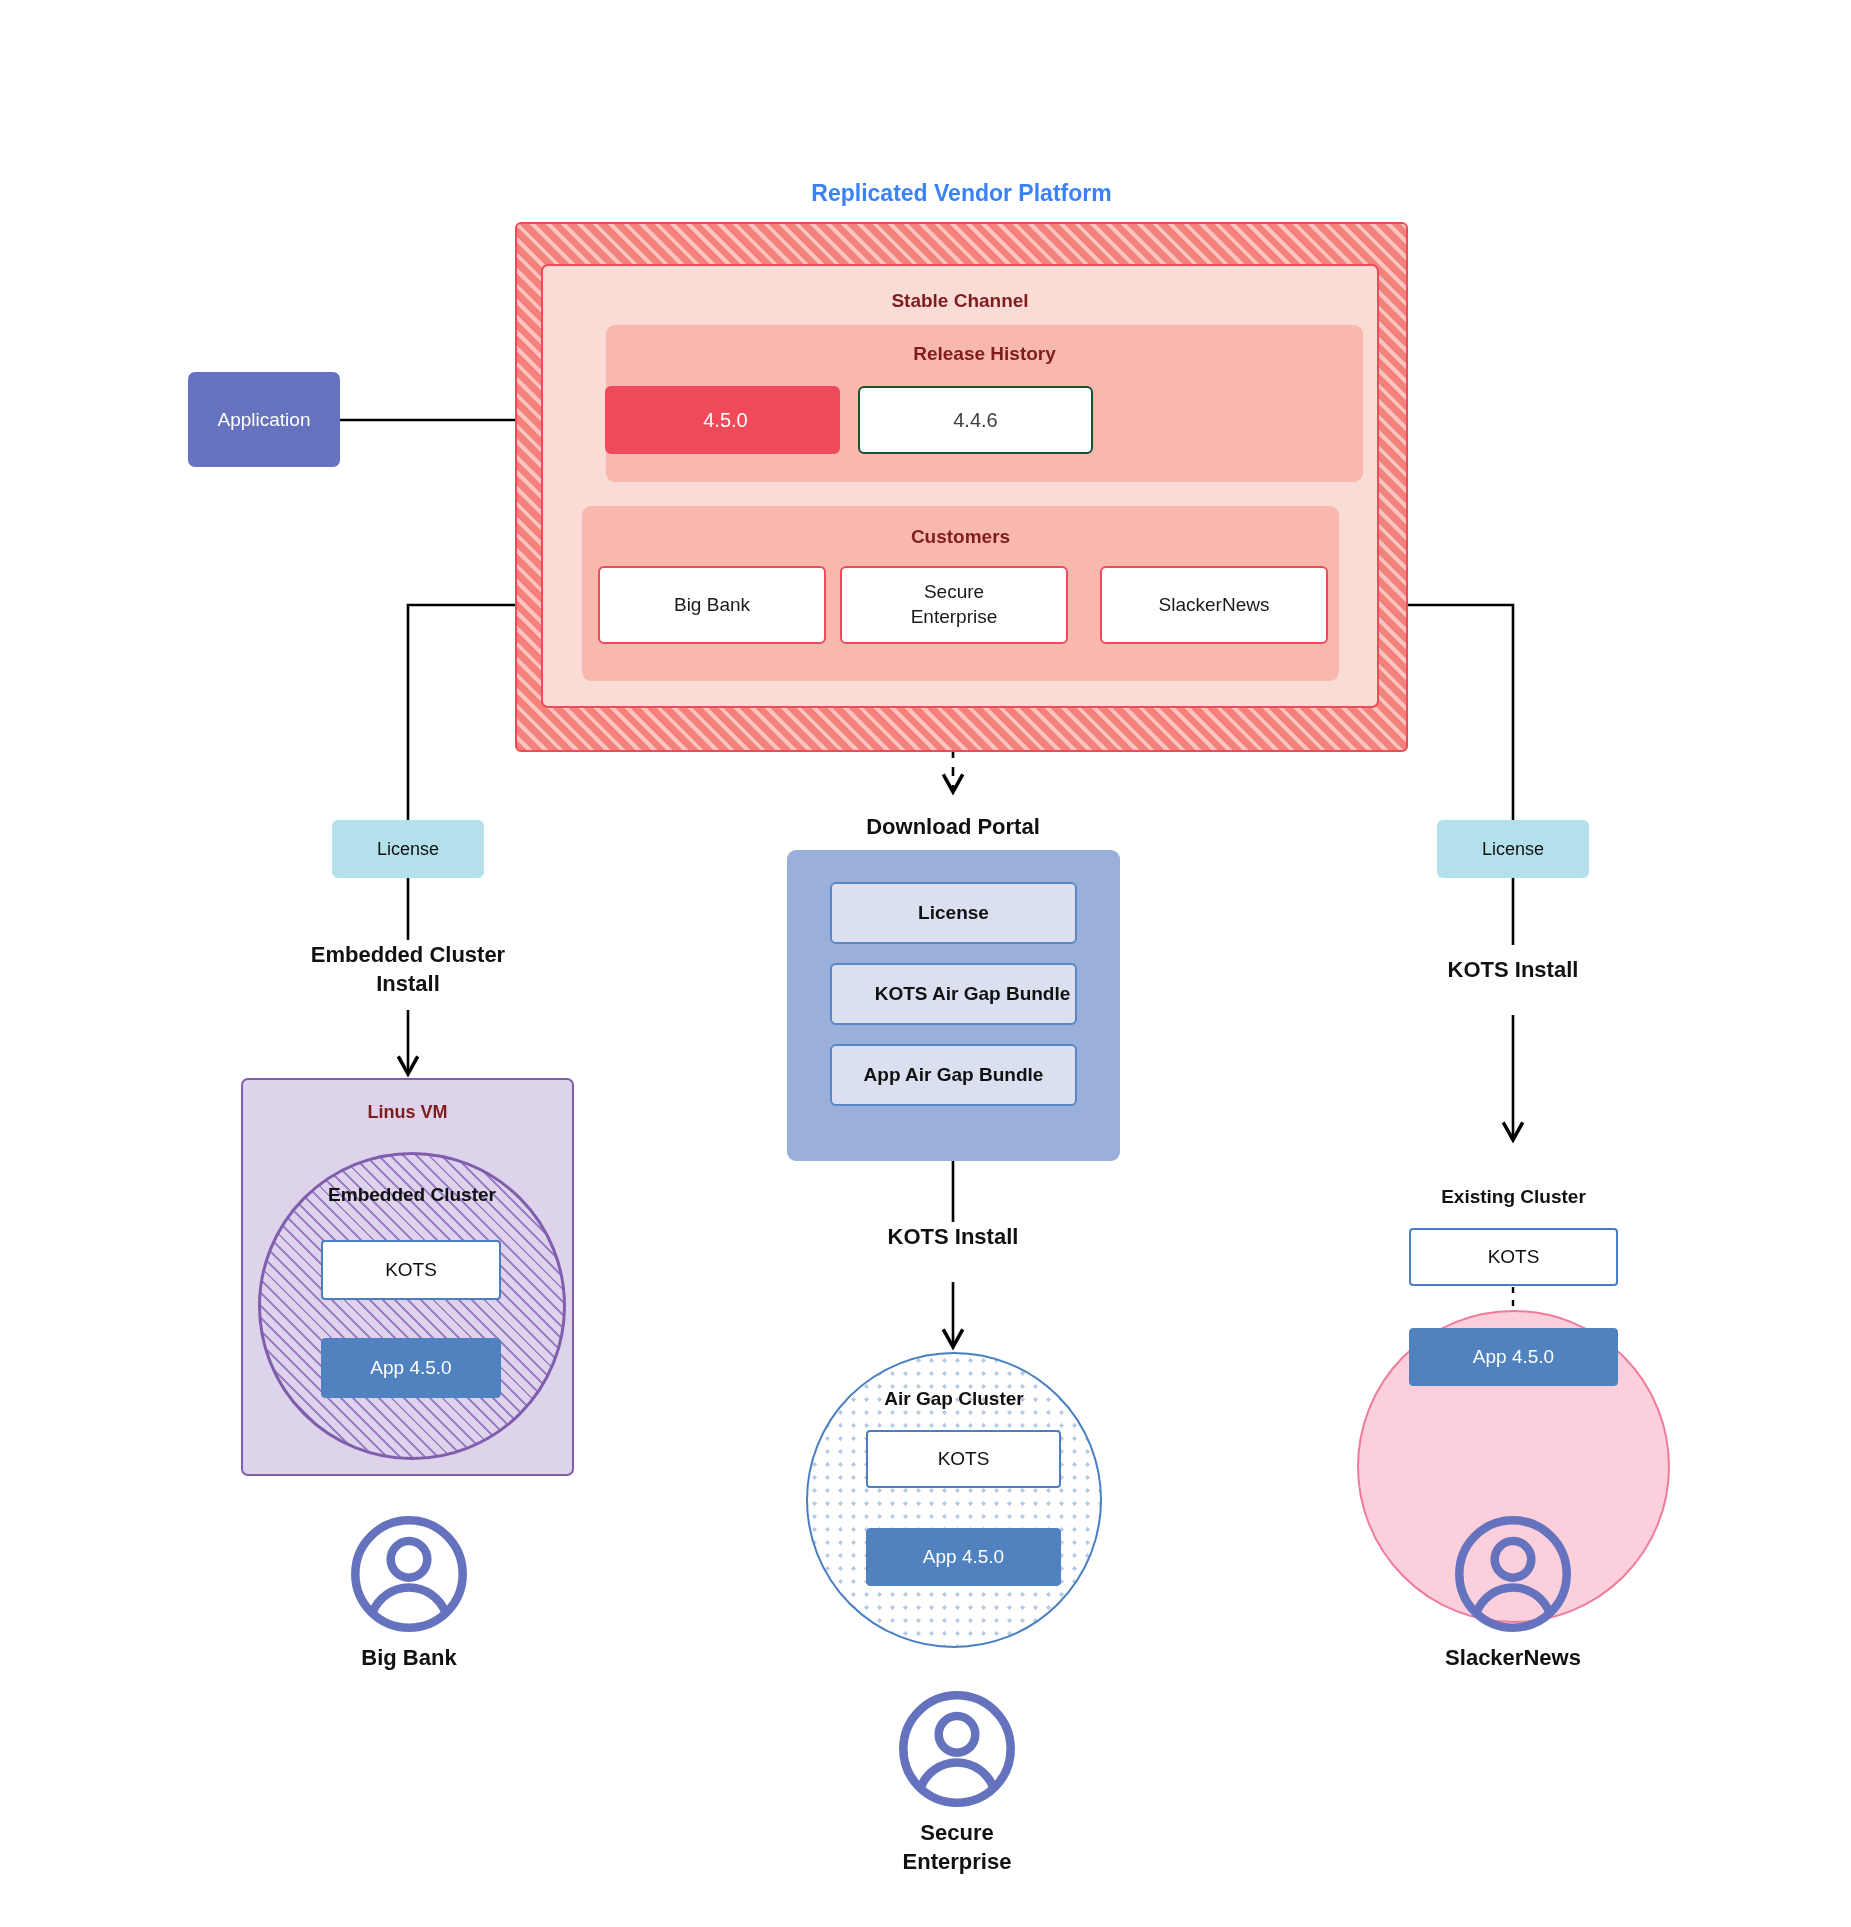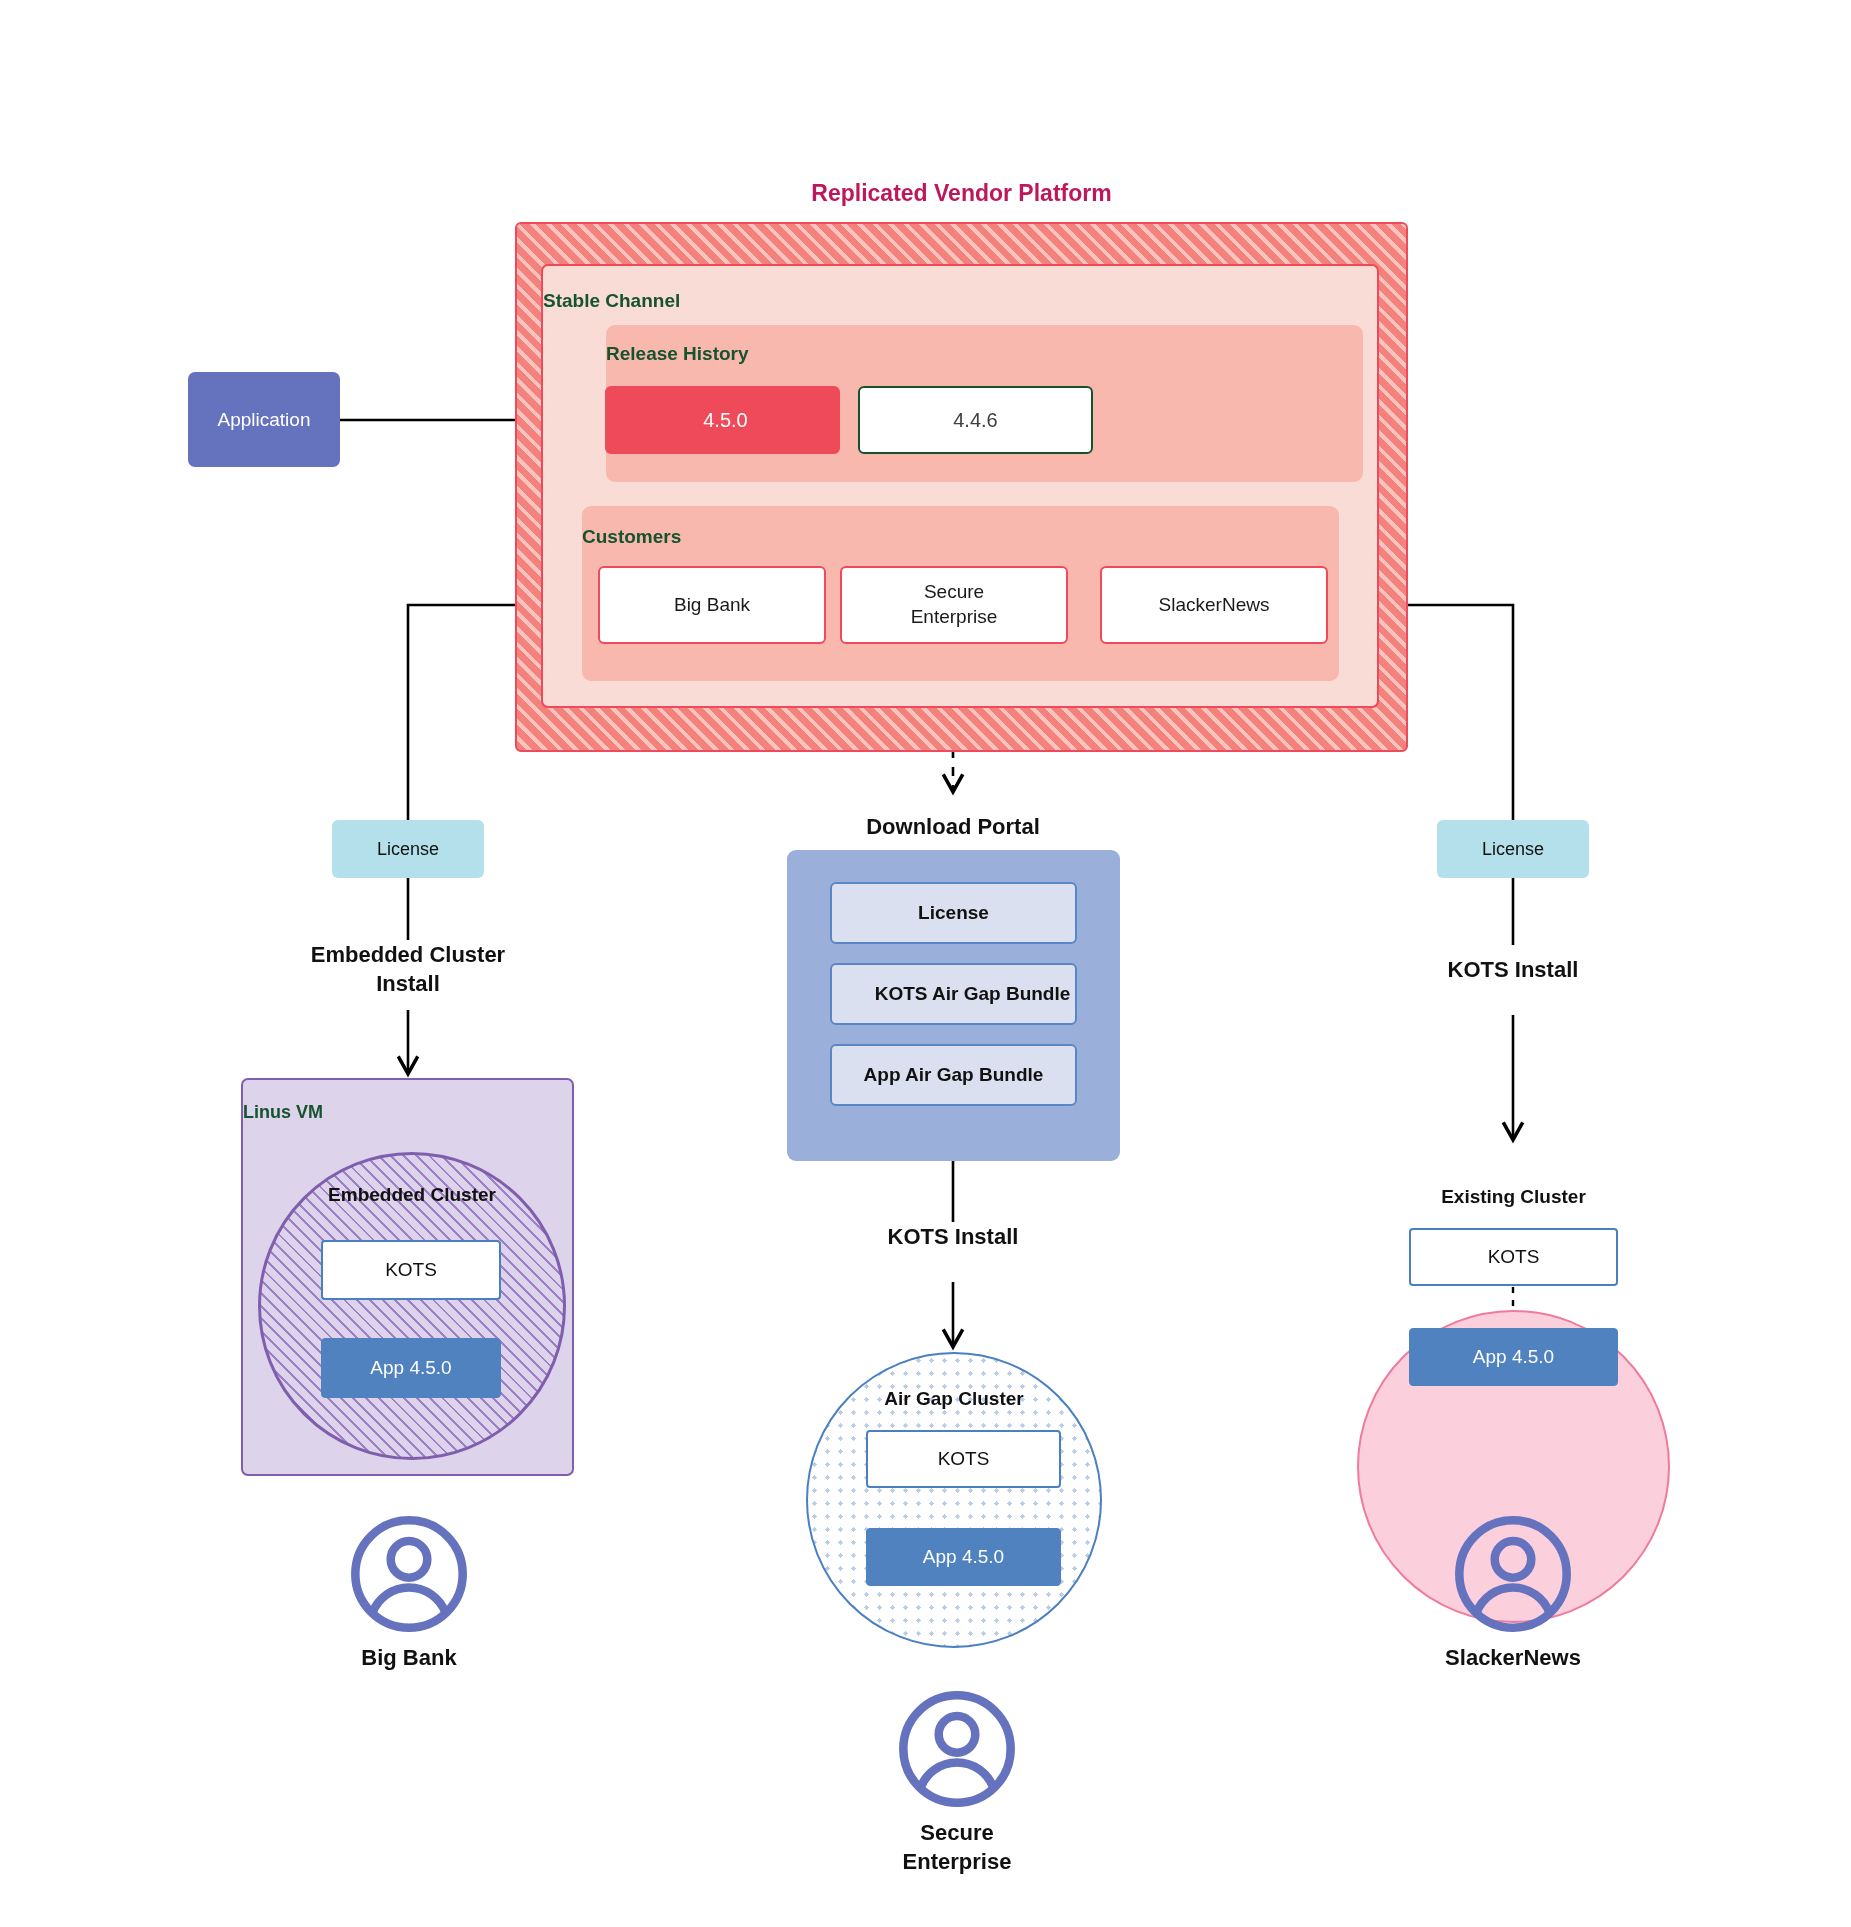--- a/index.html
+++ b/index.html
@@ -20,21 +20,21 @@
   }
   .abs { position: absolute; }
 
   
   .lbl {
     position: absolute;
     text-align: center;
     line-height: 1.32;
     white-space: pre-line;
   }
-  .title-lg { font-size: 23px; font-weight: 700; color: #be185d; }
+  .title-lg { font-size: 23px; font-weight: 700; color: #3b82f6; }
   .title-md { font-size: 22px; font-weight: 700; color: #111; }
   .txt-18  { font-size: 19px; font-weight: 400; color: #111; }
 
   
   #vendor-platform {
     left: 515px; top: 222px; width: 893px; height: 530px;
     border-radius: 6px;
     background-color: #f4827c;
     background-image: repeating-linear-gradient(
         45deg,
@@ -52,23 +52,24 @@
     position: absolute;
     background: #f9b8ae;
     border-radius: 9px;
   }
   #release-history { left: 582px; top: 325px; width: 757px; height: 157px; margin-left: 24px; }
   #customers       { left: 582px; top: 506px; width: 757px; height: 175px; }
 
   .panel-heading {
     position: absolute;
     width: 100%;
+    text-align: center;
     font-size: 19px;
     font-weight: 700;
-    color: #14532d;
+    color: #7f1d1d;
   }
 
   
   .release-chip {
     position: absolute;
     width: 235px; height: 68px;
     border-radius: 6px;
     display: flex; align-items: center; justify-content: center;
     font-size: 20px;
   }

